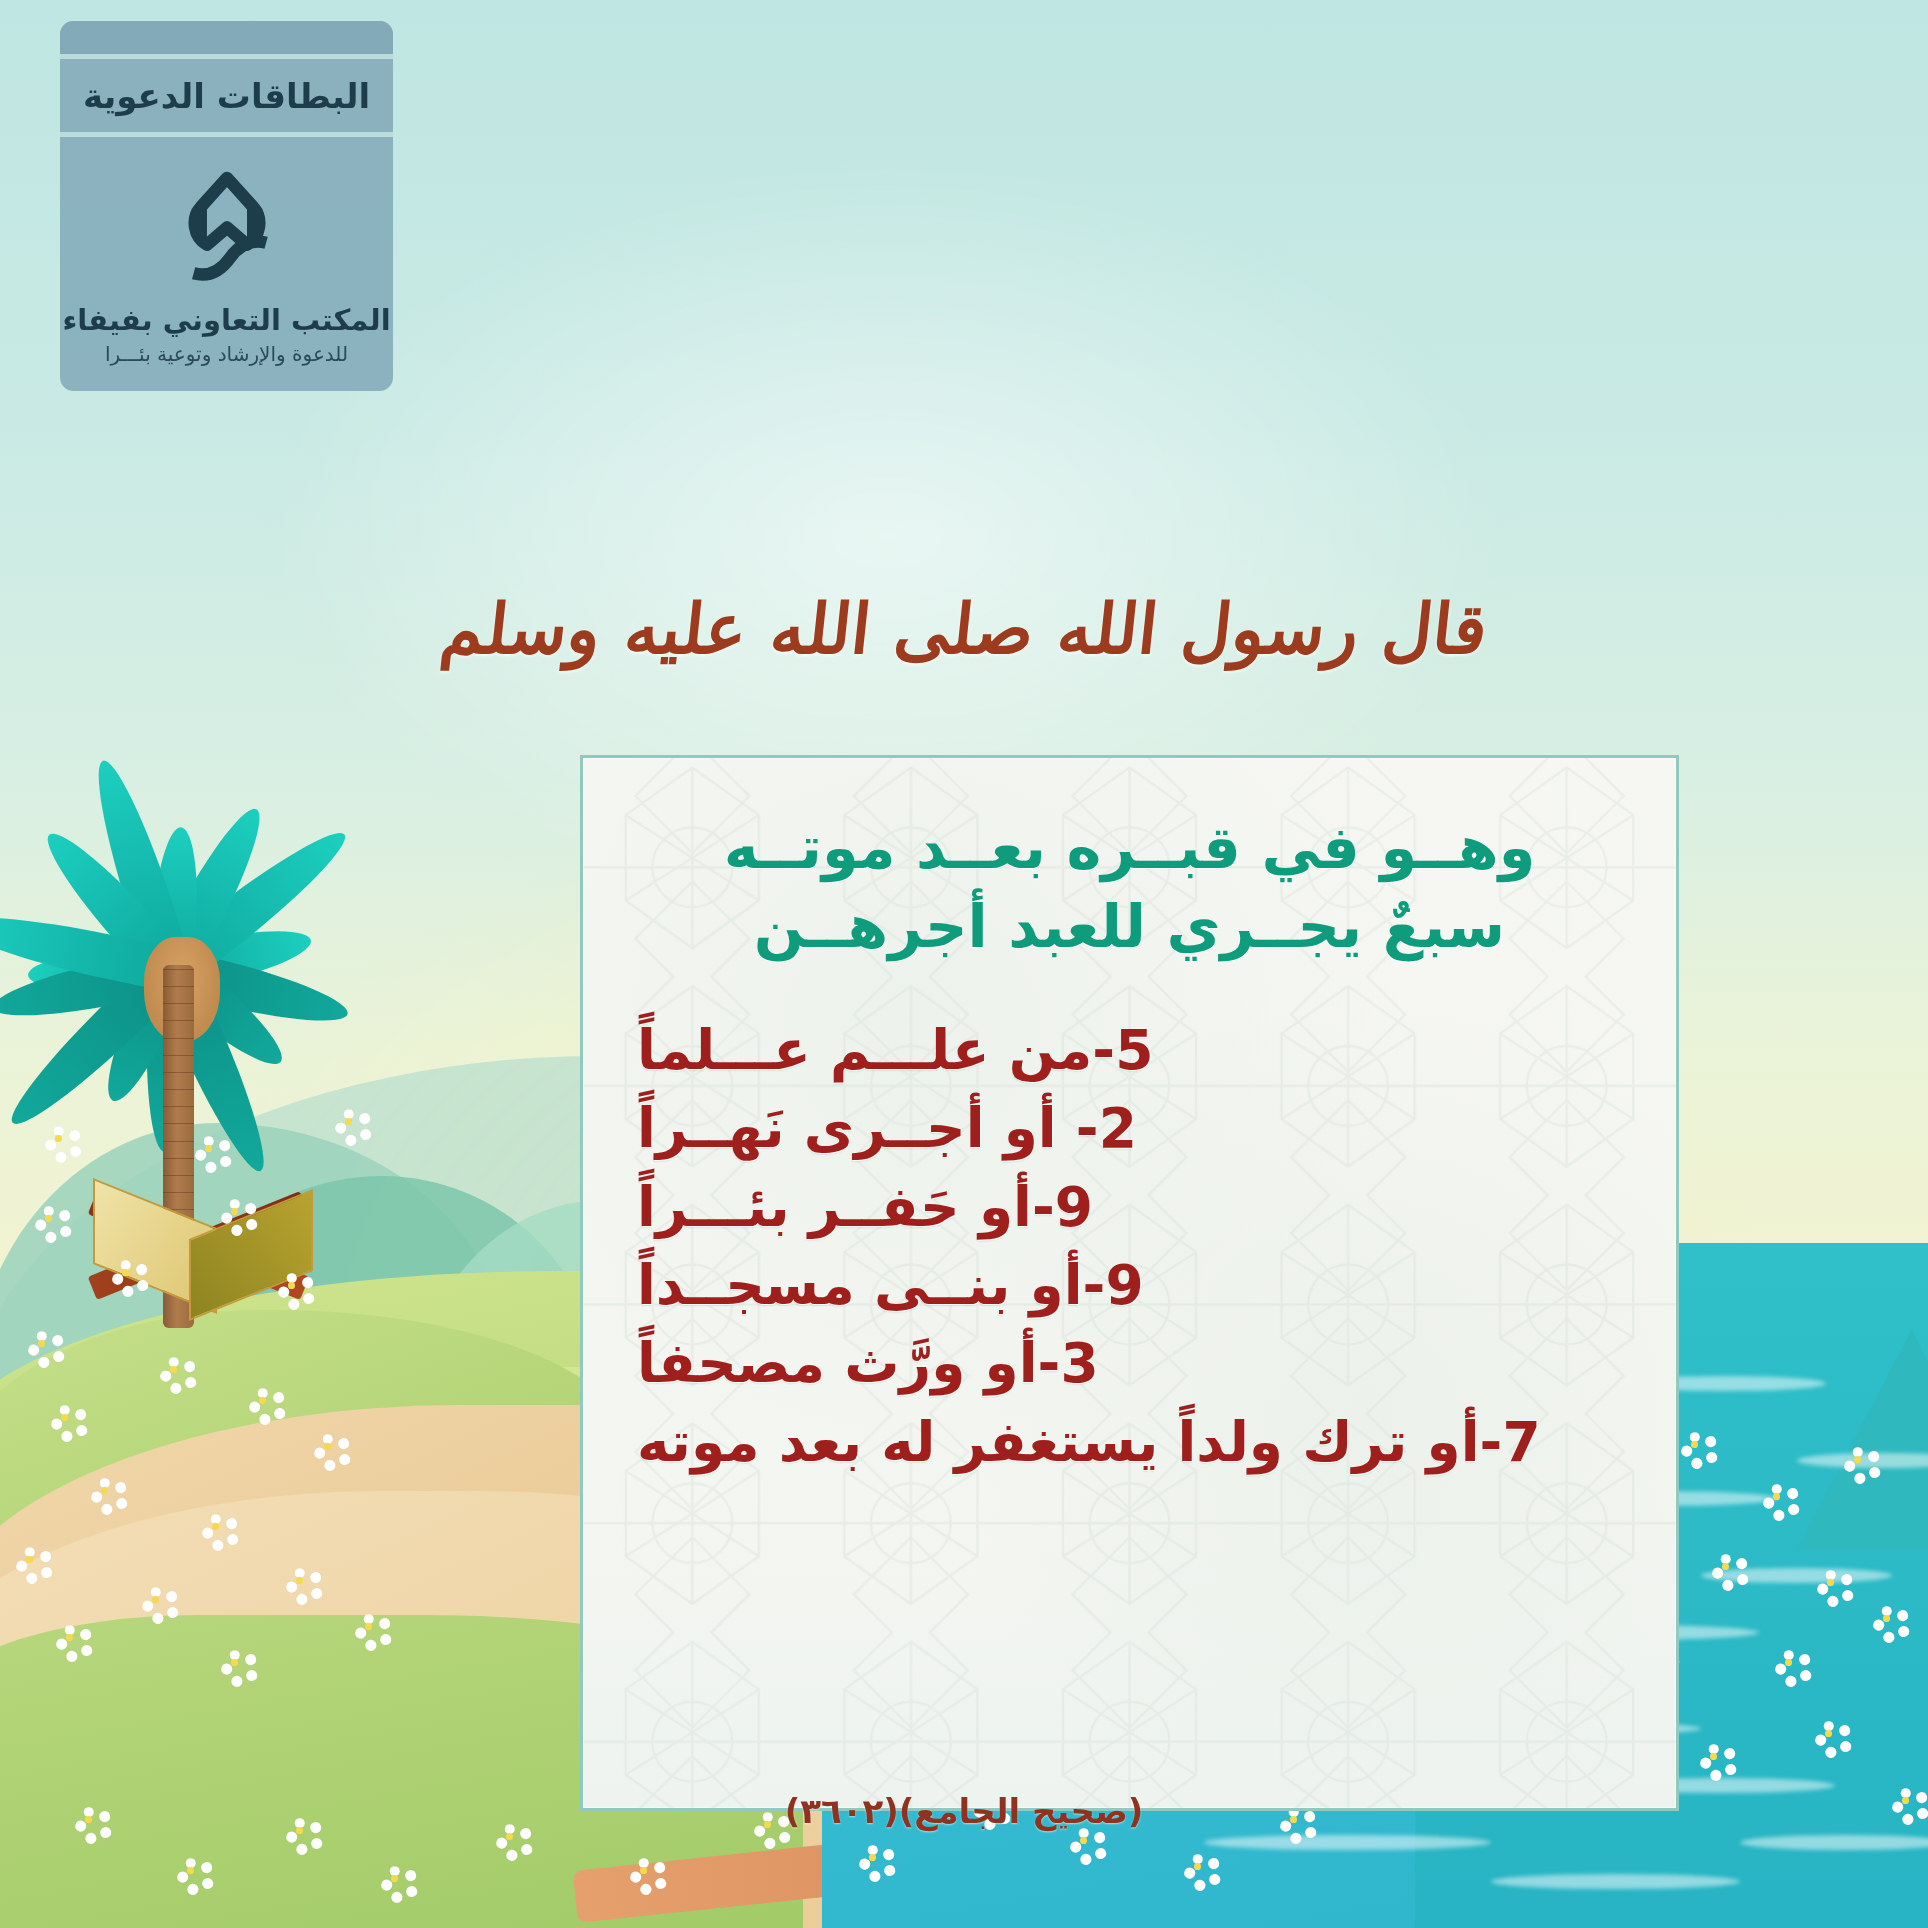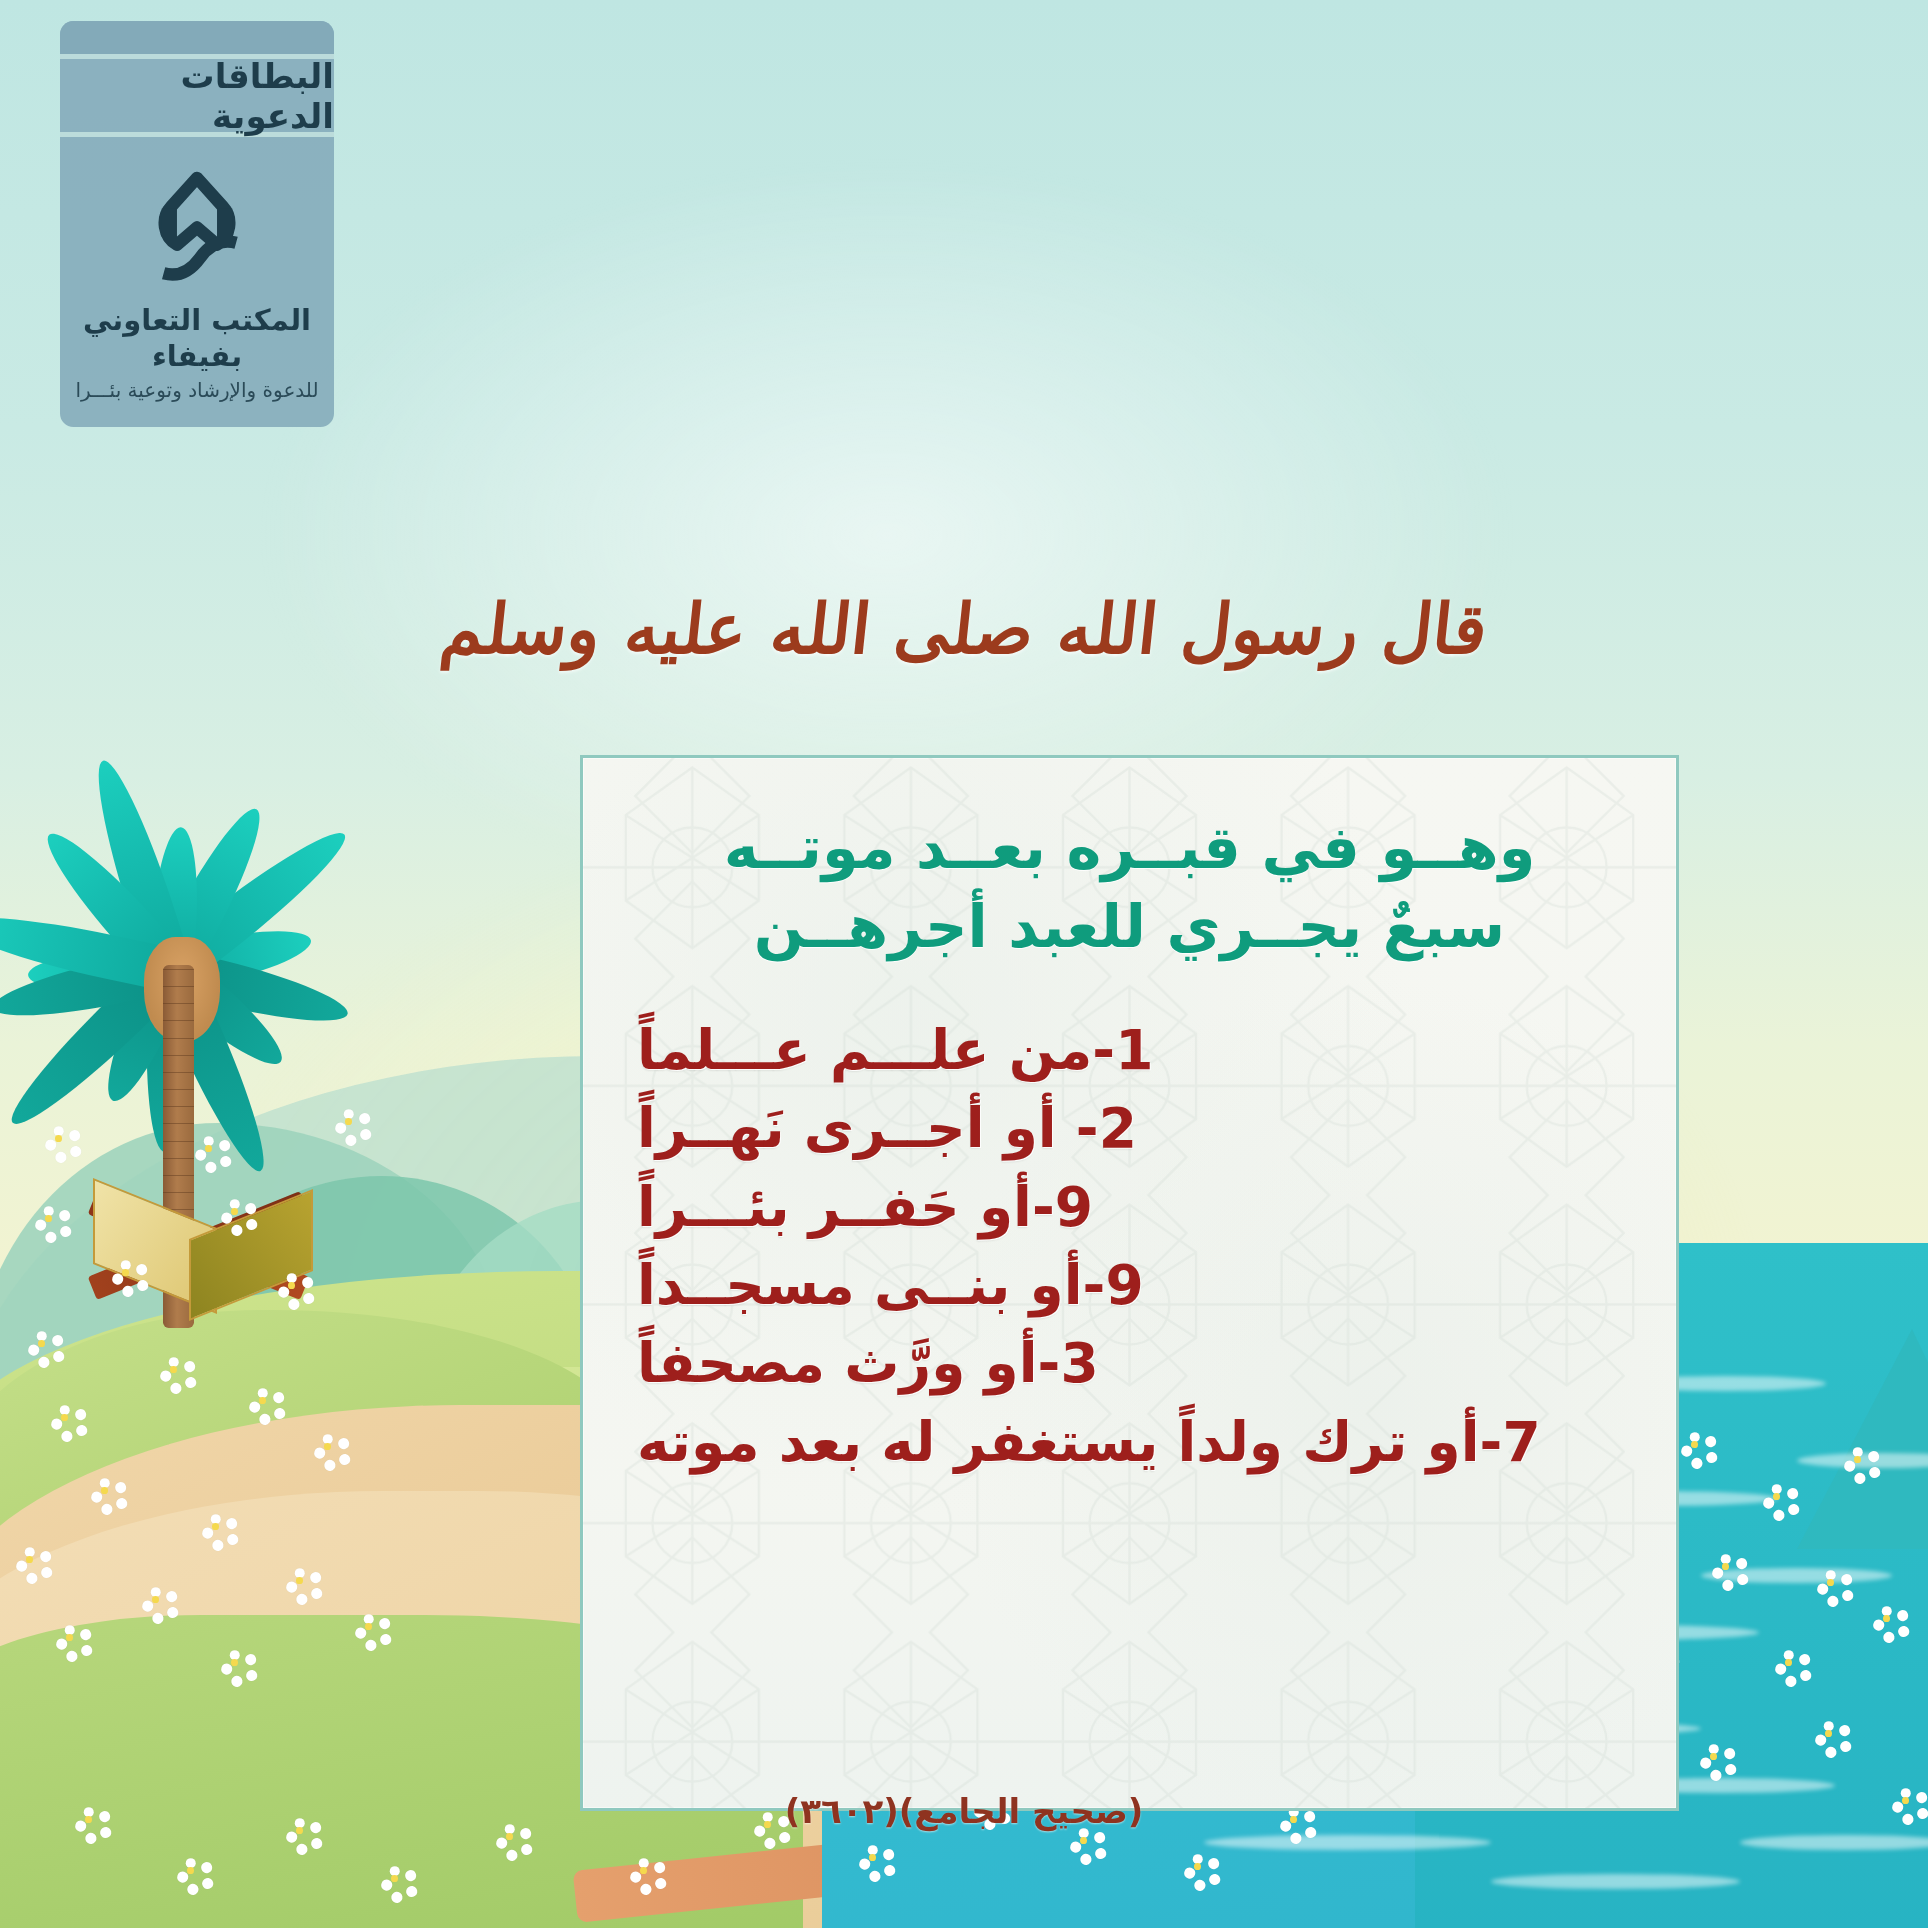--- a/index.html
+++ b/index.html
@@ -190,21 +190,21 @@
     transform-origin:50% 50%;
     box-shadow:0 0 1px rgba(0,0,0,.08);
   }
   .flower b{
     position:absolute; left:50%; top:50%; width:6.7px; height:6.7px;
     margin:-3.3px 0 0 -3.3px; background:#f5d94e; border-radius:50%;
   }
 
   
   .badge{
-    position:absolute; left:60px; top:21px; width:274px;
+    position:absolute; left:60px; top:21px; width:333px;
     background:rgba(131,170,185,.88);
     border-radius:13.4px;
     overflow:hidden;
   }
   .badge-strip{
     height:38px; background:rgba(131,170,185,.95);
     border-bottom:5.7px solid rgba(198,228,224,.85);
   }
   .badge-title{
     height:78px; display:flex; align-items:center; justify-content:center;
@@ -824,21 +824,21 @@
       <rect width="1150" height="1105" fill="url(#geo)"></rect>
     </svg>
 
     <div class="card-inner">
       <div class="hadith-title">
         <div>وهــو في قبــره بعــد موتــه</div>
         <div>سبعٌ يجــري للعبد أجرهــن</div>
       </div>
 
       <div class="list" id="list">
-          <div class="list-item">1-من علـــم عـــلماً</div>
+          <div class="list-item">5-من علـــم عـــلماً</div>
           <div class="list-item">2- أو أجــرى نَهــراً</div>
           <div class="list-item">9-أو حَفــر بئـــراً</div>
           <div class="list-item">9-أو بنــى مسجــداً</div>
           <div class="list-item">3-أو ورَّث مصحفاً</div>
           <div class="list-item">7-أو ترك ولداً يستغفر له بعد موته</div>
         </div>
     </div>
   </div>
 
   <div class="source">(صحيح الجامع)(٣٦٠٢)</div>

